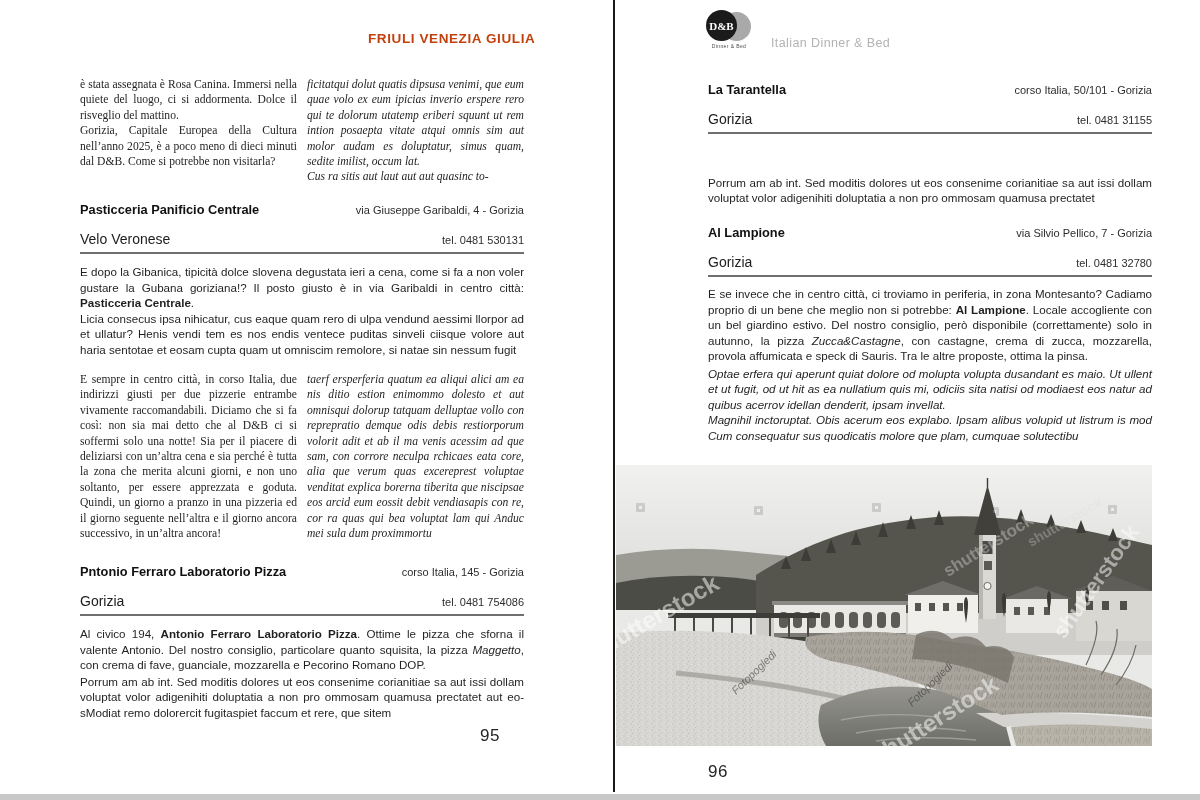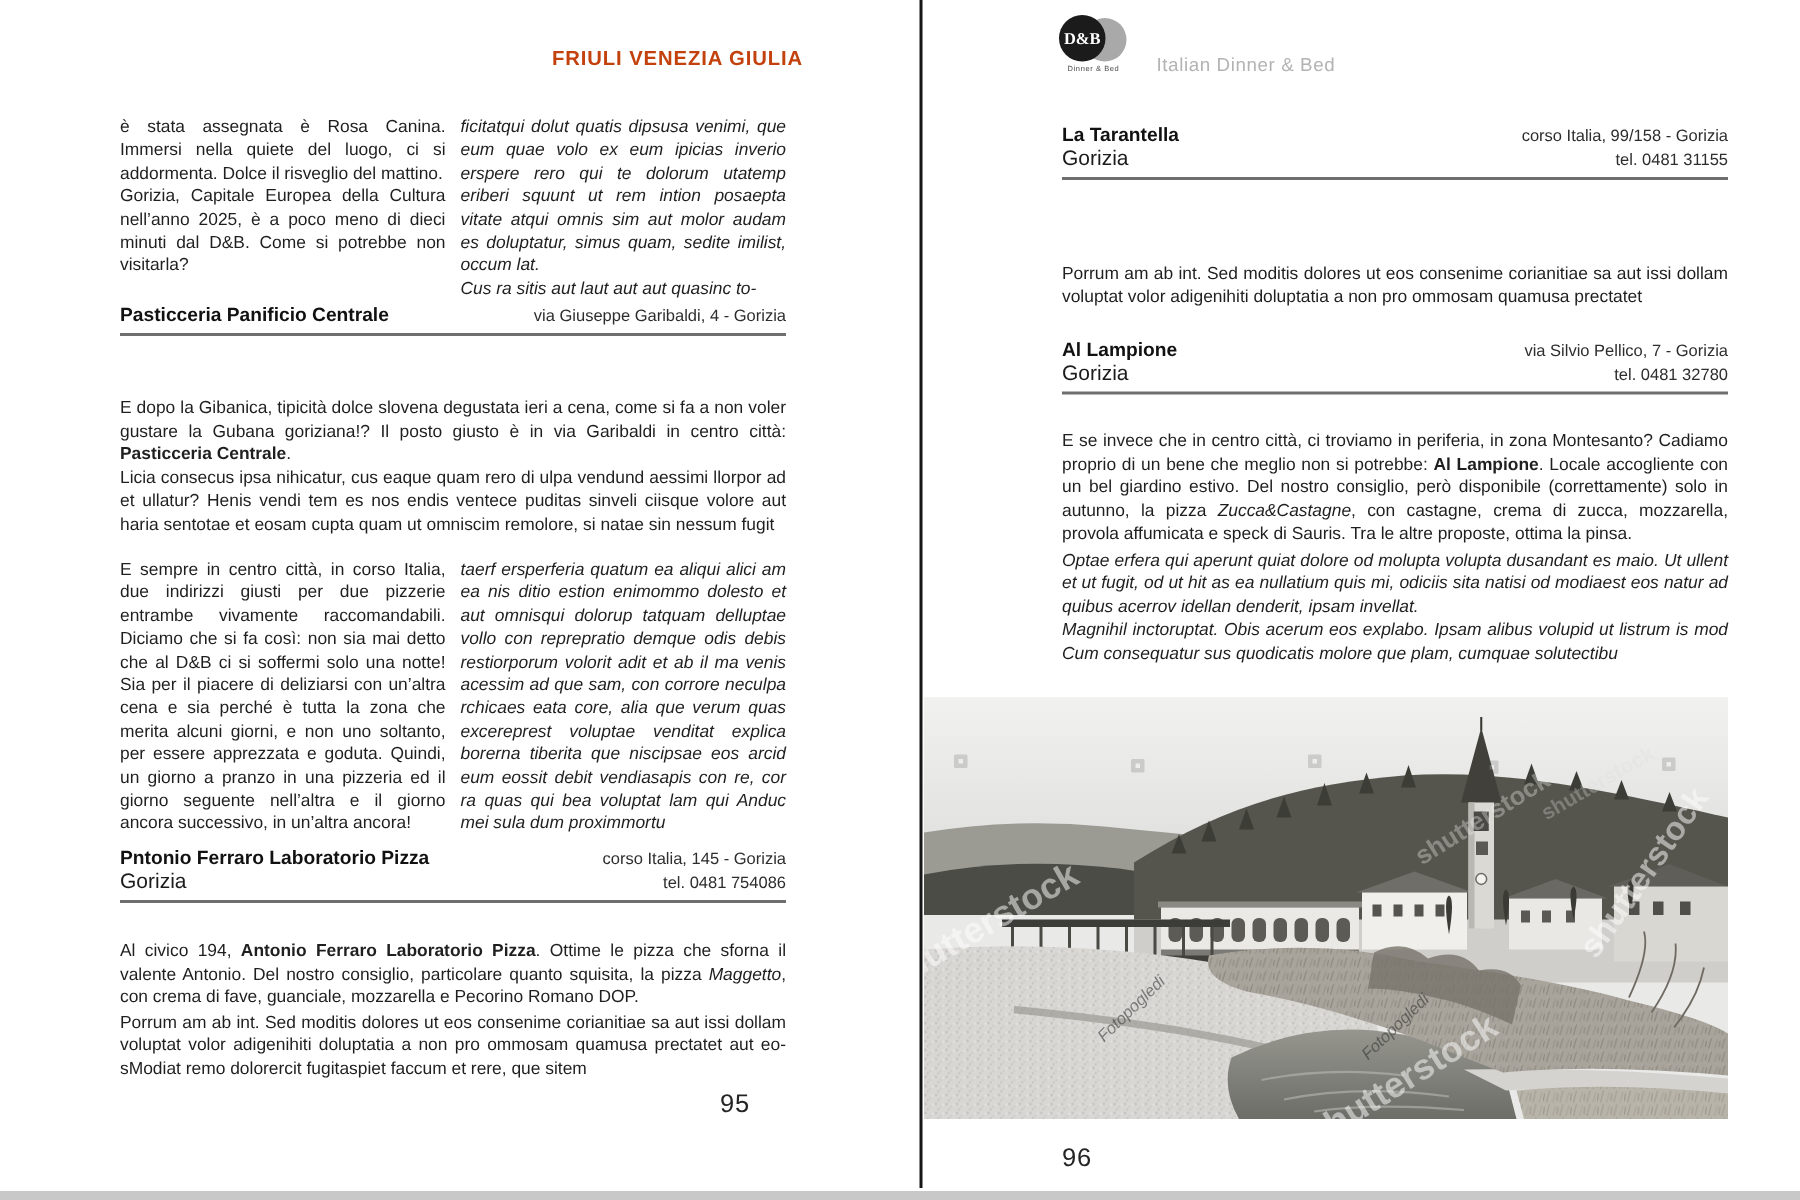--- a/index.html
+++ b/index.html
@@ -10,26 +10,26 @@
   .page-right{left:615px;width:634px;}
   .center-divider{position:absolute;left:613px;top:0;width:2px;height:792px;background:#161616;}
   .bottom-edge{position:absolute;left:0;top:794px;width:1200px;height:6px;background:#c8c8c8;}
 
   .abs{position:absolute;}
   .page-header{font-size:13.5px;font-weight:bold;color:#c2410c;letter-spacing:.6px;white-space:nowrap;}
 
   .par{font-size:11.6px;line-height:15.4px;text-align:justify;color:#1f1f1f;white-space:pre-line;}
   .i{font-style:italic;}
   .b{font-weight:bold;}
-  .cols{display:flex;gap:10px;}
+  .cols{display:flex;gap:10px;font-family:Liberation Serif, serif;}
   .cols .col{flex:1 1 0;}
 
   .entry-head{border-bottom:2px solid #6f6f6f;padding-bottom:5px;}
   .eh-row{display:flex;justify-content:space-between;align-items:baseline;}
-  .eh-row + .eh-row{margin-top:0;}
+  .eh-row + .eh-row{margin-top:14px;}
   .eh-name{font-weight:bold;font-size:12.8px;color:#111;}
   .eh-sub{font-size:14px;color:#1c1c1c;}
   .eh-addr{font-size:11px;color:#2d2d2d;}
 
   .page-number{font-size:17px;color:#242424;letter-spacing:.5px;}
 
   .logo{display:flex;align-items:flex-start;}
   .logo-mark{position:relative;width:48px;height:42px;}
   .logo-circle-gray{position:absolute;left:16px;top:2px;width:29px;height:29px;border-radius:50%;background:#a9a9a9;}
   .logo-circle-black{position:absolute;left:0;top:0;width:31px;height:31px;border-radius:50%;background:#1b1b1b;
@@ -56,20 +56,24 @@
 Gorizia, Capitale Europea della Cultura nell’anno 2025, è a poco meno di dieci minuti dal D&amp;B. Come si potrebbe non visitarla?</div>
       <div class="col par i">ficitatqui dolut quatis dipsusa venimi, que eum quae volo ex eum ipicias inverio erspere rero qui te dolorum utatemp eriberi squunt ut rem intion posaepta vitate atqui omnis sim aut molor audam es doluptatur, simus quam, sedite imilist, occum lat.
 Cus ra sitis aut laut aut aut quasinc to-</div>
     </div>
 
     <div class="abs entry-head" style="left:80px;top:202px;width:444px;">
       <div class="eh-row">
         <span class="eh-name">Pasticceria Panificio Centrale</span>
         <span class="eh-addr">via Giuseppe Garibaldi, 4 - Gorizia</span>
       </div>
+      <div class="eh-row">
+        <span class="eh-sub">Velo Veronese</span>
+        <span class="eh-addr">tel. 0481 530131</span>
+      </div>
     </div>
 
     <p class="abs par" style="left:80px;top:249px;width:444px;margin:0;">
       <span>E dopo la Gibanica, tipicità dolce slovena degustata ieri a cena, come si fa a non voler gustare la Gubana goriziana!? Il posto giusto è in via Garibaldi in centro città: </span><span class="b">Pasticceria Centrale</span><span>.</span>
     </p>
 
     <p class="abs par" style="left:80px;top:311px;width:444px;margin:0;">Licia consecus ipsa nihicatur, cus eaque quam rero di ulpa vendund aessimi llorpor ad et ullatur? Henis vendi tem es nos endis ventece puditas sinveli ciisque volore aut haria sentotae et eosam cupta quam ut omniscim remolore, si natae sin nessum fugit</p>
 
     <div class="abs cols" style="left:80px;top:372px;width:444px;">
       <div class="col par">E sempre in centro città, in corso Italia, due indirizzi giusti per due pizzerie entrambe vivamente raccomandabili. Diciamo che si fa così: non sia mai detto che al D&amp;B ci si soffermi solo una notte! Sia per il piacere di deliziarsi con un’altra cena e sia perché è tutta la zona che merita alcuni giorni, e non uno soltanto, per essere apprezzata e goduta. Quindi, un giorno a pranzo in una pizzeria ed il giorno seguente nell’altra e il giorno ancora successivo, in un’altra ancora!</div>
@@ -105,21 +109,21 @@
           <span>D&amp;B</span>
         </div>
         <div class="logo-caption">Dinner &amp; Bed</div>
       </div>
       <div class="brand-text">Italian Dinner &amp; Bed</div>
     </div>
 
     <div class="abs entry-head" style="left:93px;top:82px;width:444px;">
       <div class="eh-row">
         <span class="eh-name">La Tarantella</span>
-        <span class="eh-addr">corso Italia, 99/158 - Gorizia</span>
+        <span class="eh-addr">corso Italia, 50/101 - Gorizia</span>
       </div>
       <div class="eh-row">
         <span class="eh-sub">Gorizia</span>
         <span class="eh-addr">tel. 0481 31155</span>
       </div>
     </div>
 
 
     <p class="abs par" style="left:93px;top:175px;width:444px;margin:0;">Porrum am ab int. Sed moditis dolores ut eos consenime corianitiae sa aut issi dollam voluptat volor adigenihiti doluptatia a non pro ommosam quamusa prectatet</p>
 

